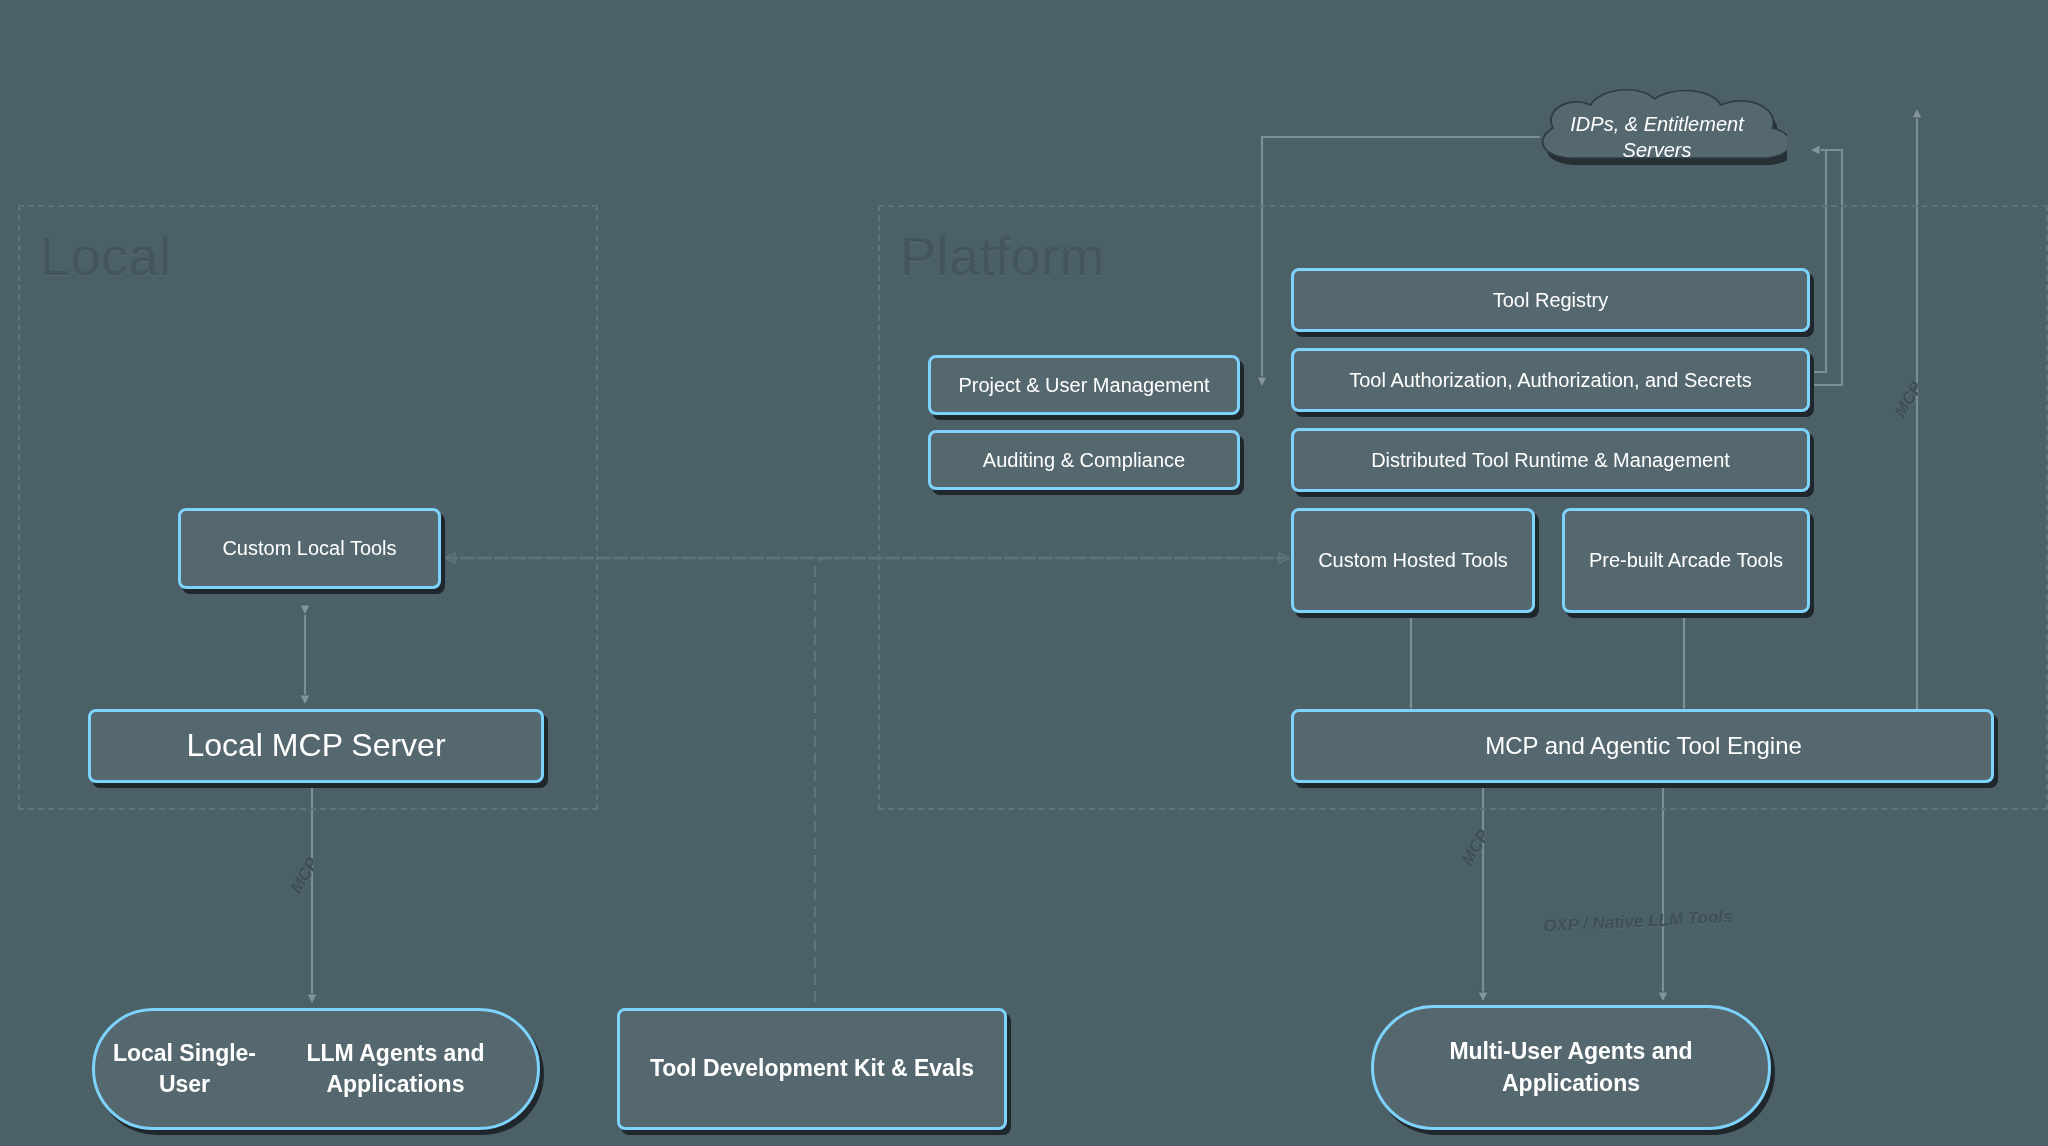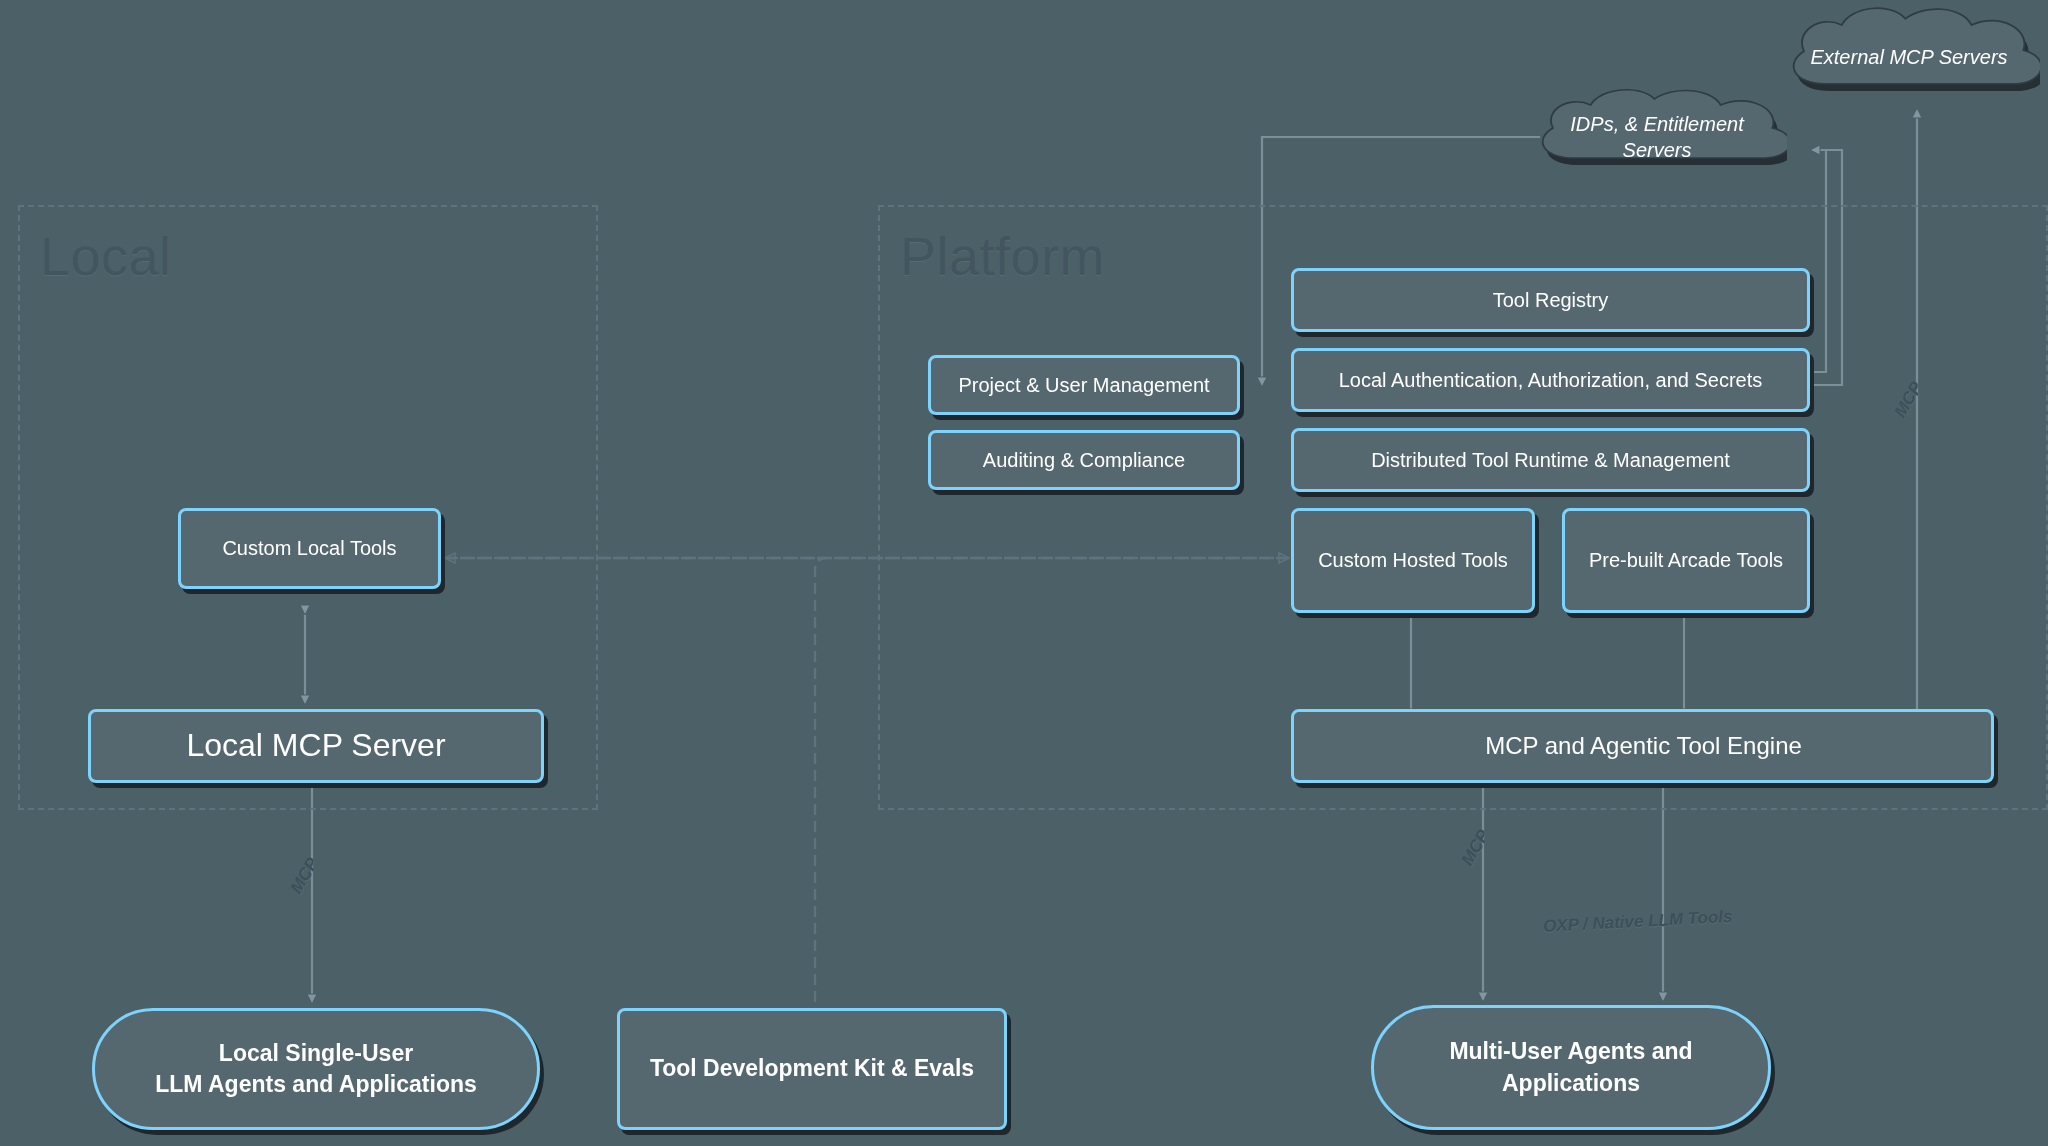--- a/index.html
+++ b/index.html
@@ -127,62 +127,51 @@
       <path d="M815 1002 L815 570 Q815 558 827 558"></path>
     </g>
   </svg>
 
   <div class="zone" style="left:18px;top:205px;width:580px;height:605px;"></div>
   <div class="zone-title" style="left:40px;top:225px;">Local</div>
 
   <div class="zone" style="left:878px;top:205px;width:1170px;height:605px;"></div>
   <div class="zone-title" style="left:900px;top:225px;">Platform</div>
 
-  <div class="cloud" style="left:1778px;top:4px;width:262px;height:106px;">
-    <svg viewBox="0 0 262 106" preserveAspectRatio="none">
-      <g transform="translate(4,5)">
-        <path d="M40 78 C12 78 6 58 22 47 C14 28 36 12 54 22 C62 4 96 0 108 16
-                 C124 2 156 4 164 22 C188 10 214 26 208 46 C230 52 228 76 202 78 Z" transform="scale(1.18,1.05)" fill="#20272c" opacity="0.85" stroke="none" style="transform-origin:0 0;"></path>
-      </g>
-      <path d="M40 76 C12 76 6 56 22 45 C14 26 36 10 54 20 C62 2 96 -2 108 14
-               C124 0 156 2 164 20 C188 8 214 24 208 44 C230 50 228 74 202 76 Z" transform="scale(1.18,1.05)" fill="#56686f" stroke="#2f3c43" stroke-width="1.6"></path>
-    </svg>
-    <span>External MCP Servers</span>
-  </div>
 
   <div class="cloud" style="left:1527px;top:88px;width:260px;height:98px;">
     <svg viewBox="0 0 260 98" preserveAspectRatio="none">
       <g transform="translate(4,5)">
         <path d="M40 72 C12 72 6 53 22 42 C14 24 36 9 54 19 C62 2 96 -2 108 13
                  C124 0 156 2 164 19 C188 7 214 23 208 42 C230 48 228 70 202 72 Z" transform="scale(1.18,1.0)" fill="#20272c" opacity="0.85"></path>
       </g>
       <path d="M40 70 C12 70 6 51 22 40 C14 22 36 7 54 17 C62 0 96 -4 108 11
                C124 -2 156 0 164 17 C188 5 214 21 208 40 C230 46 228 68 202 70 Z" transform="scale(1.18,1.0)" fill="#56686f" stroke="#2f3c43" stroke-width="1.6"></path>
     </svg>
     <span>IDPs, &amp; Entitlement Servers</span>
   </div>
 
   <div class="node" style="left:178px;top:508px;width:263px;height:81px;">Custom Local Tools</div>
 
   <div class="node" style="left:88px;top:709px;width:456px;height:74px;font-size:32px;">Local MCP Server</div>
 
-  <div class="node pill bold" style="left:92px;top:1008px;width:448px;height:122px;flex-direction:column;">
+  <div class="node pill bold" style="left:92px;top:1008px;width:448px;height:122px;flex-direction:row;">
     <div>Local Single-User</div>
     <div>LLM Agents and Applications</div>
   </div>
 
   <div class="node bold" style="left:617px;top:1008px;width:390px;height:122px;">Tool Development Kit &amp; Evals</div>
 
   <div class="node" style="left:928px;top:355px;width:312px;height:60px;">Project &amp; User Management</div>
 
   <div class="node" style="left:928px;top:430px;width:312px;height:60px;">Auditing &amp; Compliance</div>
 
   <div class="node" style="left:1291px;top:268px;width:519px;height:64px;">Tool Registry</div>
 
-  <div class="node" style="left:1291px;top:348px;width:519px;height:64px;">Local Authentication, Authorization, and Secrets</div>
+  <div class="node" style="left:1291px;top:348px;width:519px;height:64px;">Tool Authorization, Authorization, and Secrets</div>
 
   <div class="node" style="left:1291px;top:428px;width:519px;height:64px;">Distributed Tool Runtime &amp; Management</div>
 
   <div class="node" style="left:1291px;top:508px;width:244px;height:105px;">Custom Hosted Tools</div>
 
   <div class="node" style="left:1562px;top:508px;width:248px;height:105px;">Pre-built Arcade Tools</div>
 
   <div class="node" style="left:1291px;top:709px;width:703px;height:74px;font-size:24px;padding-left:12px;">MCP and Agentic Tool Engine</div>
 
   <div class="node pill bold" style="left:1371px;top:1005px;width:400px;height:125px;flex-direction:column;">

